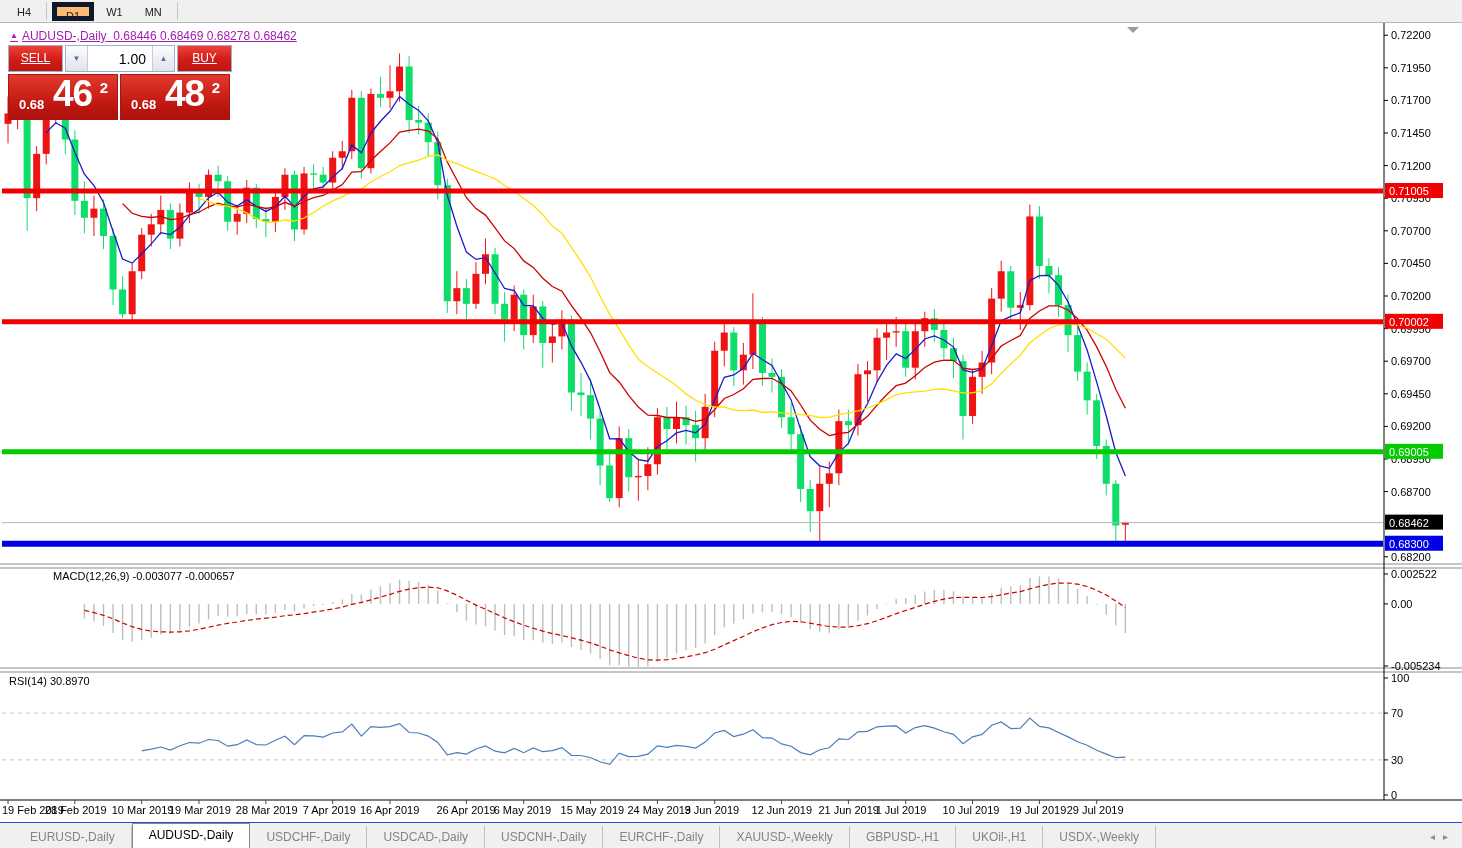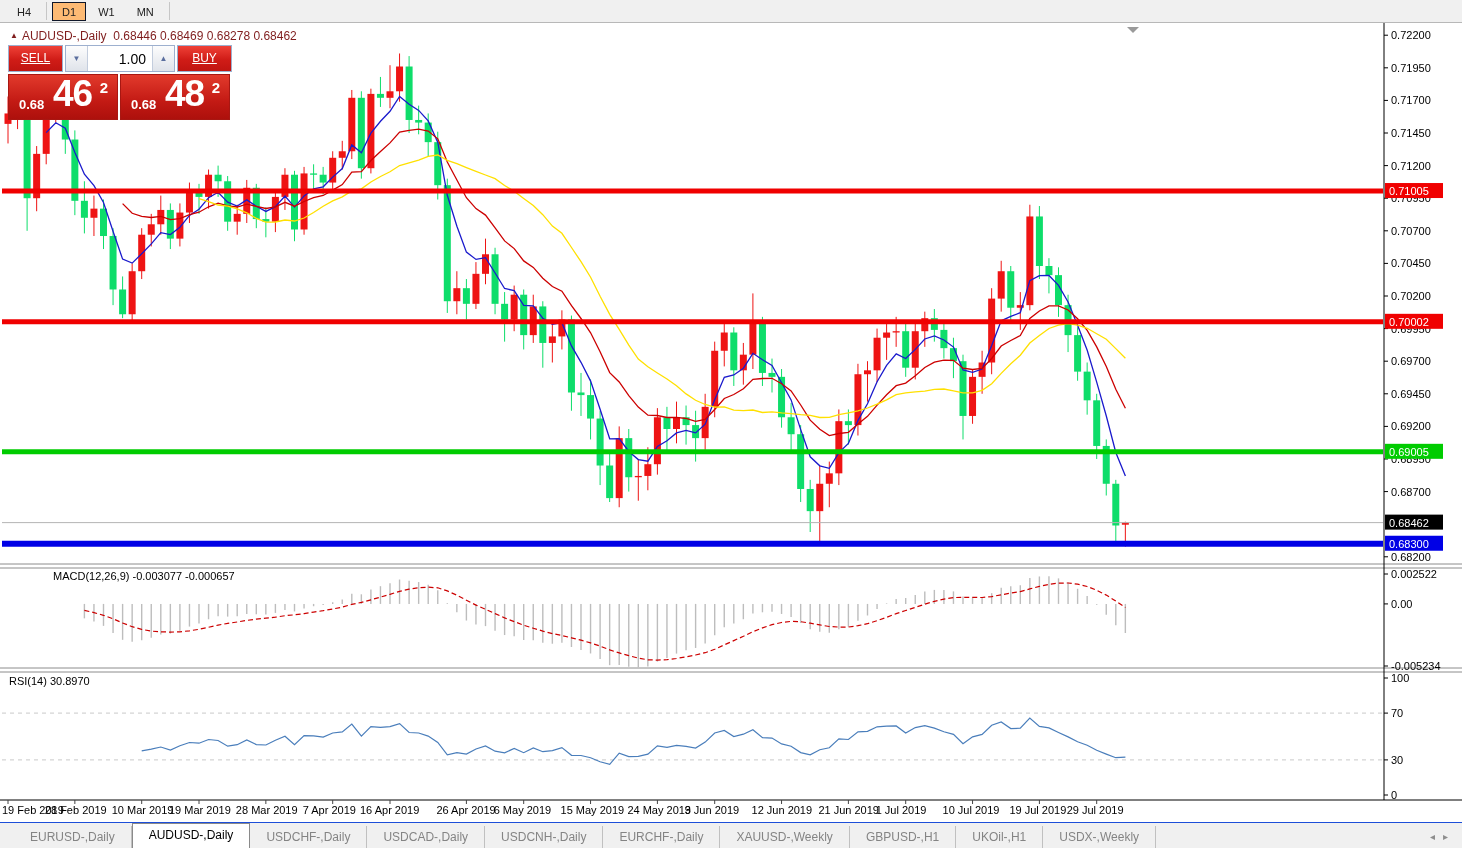--- a/index.html
+++ b/index.html
@@ -2,27 +2,27 @@
 <html><head>
 <meta charset="utf-8">
 <style>
   html,body{margin:0;padding:0;width:1462px;height:848px;overflow:hidden;
     font-family:"Liberation Sans",sans-serif;background:#f0f0f0;}
   
   .toolbar{position:absolute;left:0;top:0;width:1462px;height:23px;background:#f0f0f0;
     border-bottom:1px solid #b8b8b8;display:flex;align-items:center;padding-left:6px;box-sizing:border-box;z-index:30;}
   .tfbtn{height:19px;line-height:19px;padding:0 9px;font-size:11px;color:#222;margin:0 1px;
     border:1px solid transparent;background:transparent;cursor:default;}
-  .tfbtn.active{background:#fdba74;border:1px solid #0f172a;}
+  .tfbtn.active{background:#fdba74;border:5px solid #0f172a;}
   .tbsep{width:1px;height:18px;background:#c6c6c6;margin:0 4px;}
   
   .chartwin{position:absolute;left:0;top:23px;width:1462px;height:799px;background:#fff;
     border-left:2px solid #9a9a9a;border-right:1px solid #9a9a9a;border-top:2px solid #6e6e6e;box-sizing:border-box;}
   svg#plot{position:absolute;left:0;top:23px;width:1462px;height:799px;}
-  .titleline{position:absolute;left:10px;top:29px;font-size:12px;color:#7f1d1d;z-index:10;white-space:nowrap;}
+  .titleline{position:absolute;left:10px;top:29px;font-size:12px;color:#a21caf;z-index:10;white-space:nowrap;text-decoration:underline;}
   .titleline .arr{font-size:8px;position:relative;top:-2px;margin-right:4px;}
   .titleline b{font-weight:normal;}
   
   .tpanel{position:absolute;left:8px;top:45px;z-index:20;width:224px;}
   .trow1{display:flex;height:27px;}
   .btn-sell,.btn-buy{width:56px;height:27px;color:#fff;font-size:12px;text-align:center;line-height:25px;
     background:linear-gradient(180deg,#ef4137 0%,#d01c17 55%,#c01511 100%);
     border:1px solid #9db0cf;box-sizing:border-box;cursor:pointer;}
   .btn-sell u,.btn-buy u{text-decoration:underline;}
   .spinner{display:flex;height:27px;border:1px solid #9db0cf;box-sizing:border-box;background:#fff;margin:0 2px;}

